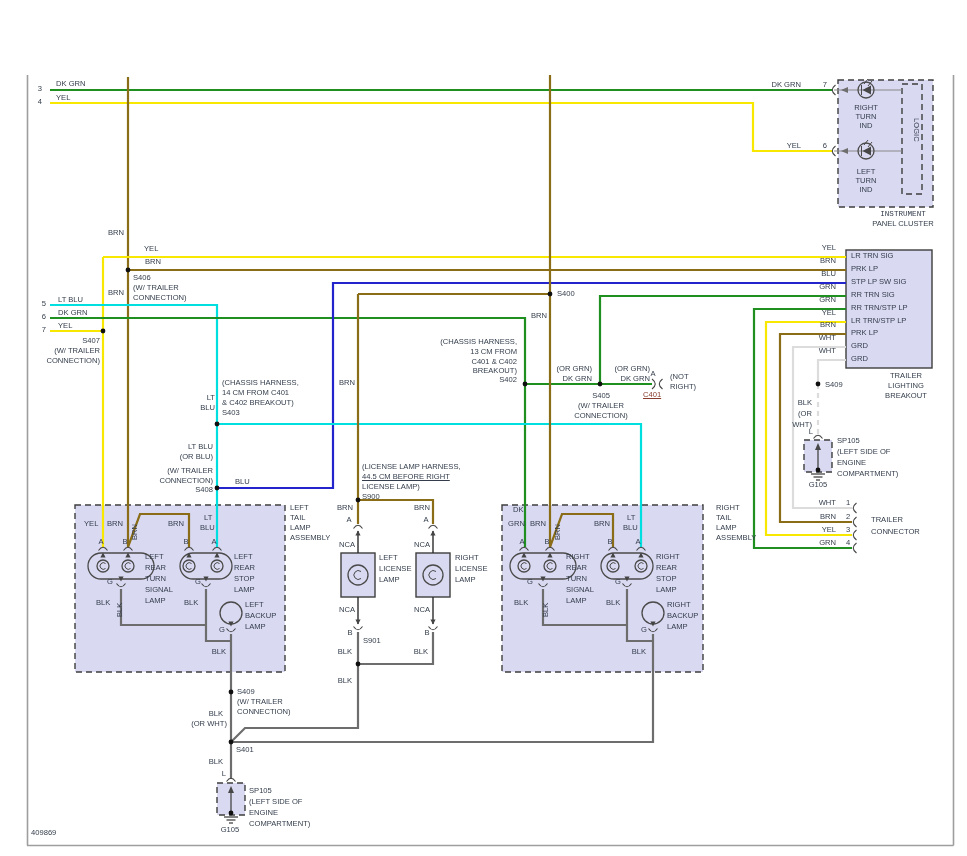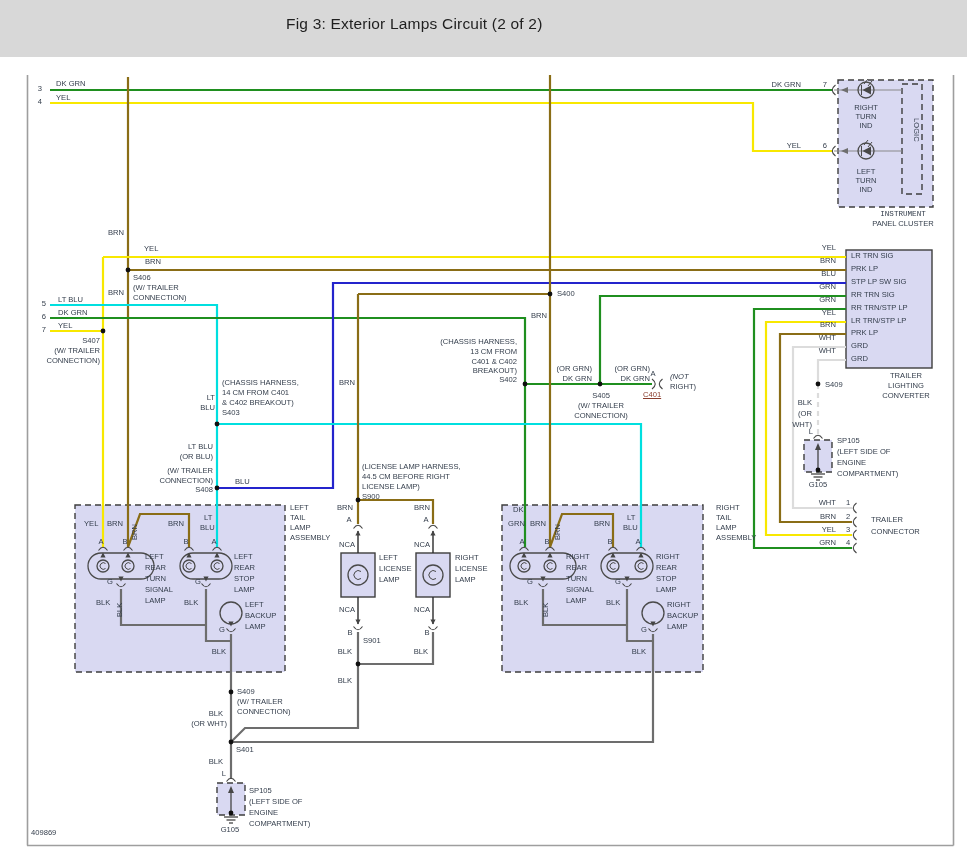--- a/index.html
+++ b/index.html
@@ -21,23 +21,20 @@
   .thin{stroke:#4a4a4a;stroke-width:1;fill:none;}
   .diode{fill:#474747;}
   .ahead{fill:#6e6e6e;}
   .border{stroke:#9e9e9e;stroke-width:1.6;}
   .gnd{stroke:#444;stroke-width:1.3;}
 </style>
 </head>
 <body>
 
 <div class="stage">
-  <div class="titlebar">
-    <span class="title">Fig 3: Exterior Lamps Circuit (2 of 2)</span>
-  </div>
   <div class="canvas">
     <svg id="diagram-svg" width="967" height="799" viewBox="0 57 967 799">
       <g>
         <line class="border" x1="27.5" y1="75" x2="27.5" y2="845.5"></line>
         <line class="border" x1="27" y1="845.5" x2="953.5" y2="845.5"></line>
         <line class="border" x1="953.5" y1="75" x2="953.5" y2="845.5"></line>
       </g>
       <g>
         <rect class="bx dash" x="838" y="80" width="95" height="127"></rect>
         <rect class="bx dash nofill" x="902" y="84" width="20" height="110"></rect>
@@ -284,28 +281,28 @@
         <span class="lbl ar" style="left: 517px; top: 281px;">(CHASSIS HARNESS,</span>
         <span class="lbl ar" style="left: 517px; top: 291px;">13 CM FROM</span>
         <span class="lbl ar" style="left: 517px; top: 301px;">C401 &amp; C402</span>
         <span class="lbl ar" style="left: 517px; top: 310px;">BREAKOUT)</span>
         <span class="lbl ar" style="left: 517px; top: 319px;">S402</span>
         <span class="lbl ar" style="left: 592px; top: 308px;">(OR GRN)</span>
         <span class="lbl ar" style="left: 592px; top: 318px;">DK GRN</span>
         <span class="lbl ar" style="left: 650px; top: 308px;">(OR GRN)</span>
         <span class="lbl ar" style="left: 650px; top: 318px;">DK GRN</span>
         <span class="lbl ac" style="left: 653px; top: 313px;">A</span>
-        <span class="lbl" style="left: 670px; top: 316px; font-style: italic;">(NOT</span>
+        <span class="lbl" style="left: 670px; top: 316px;">(NOT</span>
         <span class="lbl" style="left: 670px; top: 326px;">RIGHT)</span>
         <span class="lbl link" style="left: 643px; top: 334px;">C401</span>
         <span class="lbl ac" style="left: 601px; top: 335px;">S405</span>
         <span class="lbl ac" style="left: 601px; top: 345px;">(W/ TRAILER</span>
         <span class="lbl ac" style="left: 601px; top: 355px;">CONNECTION)</span>
         <span class="lbl" style="left: 362px; top: 406px;">(LICENSE LAMP HARNESS,</span>
-        <span class="lbl" style="left: 362px; top: 416px;">44.5 CM BEFORE RIGHT</span>
+        <span class="lbl" style="left: 362px; top: 416px; text-decoration: underline;">44.5 CM BEFORE RIGHT</span>
         <span class="lbl" style="left: 362px; top: 426px;">LICENSE LAMP)</span>
         <span class="lbl" style="left: 362px; top: 436px;">S900</span>
         <span class="lbl" style="left: 851px; top: 195px;">LR TRN SIG</span>
         <span class="lbl" style="left: 851px; top: 208px;">PRK LP</span>
         <span class="lbl" style="left: 851px; top: 221px;">STP LP SW SIG</span>
         <span class="lbl" style="left: 851px; top: 234px;">RR TRN SIG</span>
         <span class="lbl" style="left: 851px; top: 247px;">RR TRN/STP LP</span>
         <span class="lbl" style="left: 851px; top: 260px;">LR TRN/STP LP</span>
         <span class="lbl" style="left: 851px; top: 272px;">PRK LP</span>
         <span class="lbl" style="left: 851px; top: 285px;">GRD</span>
@@ -314,21 +311,21 @@
         <span class="lbl ar" style="left: 836px; top: 200px;">BRN</span>
         <span class="lbl ar" style="left: 836px; top: 213px;">BLU</span>
         <span class="lbl ar" style="left: 836px; top: 226px;">GRN</span>
         <span class="lbl ar" style="left: 836px; top: 239px;">GRN</span>
         <span class="lbl ar" style="left: 836px; top: 252px;">YEL</span>
         <span class="lbl ar" style="left: 836px; top: 264px;">BRN</span>
         <span class="lbl ar" style="left: 836px; top: 277px;">WHT</span>
         <span class="lbl ar" style="left: 836px; top: 290px;">WHT</span>
         <span class="lbl ac" style="left: 906px; top: 315px;">TRAILER</span>
         <span class="lbl ac" style="left: 906px; top: 325px;">LIGHTING</span>
-        <span class="lbl ac" style="left: 906px; top: 335px;">CONVERTER</span>
+        <span class="lbl ac" style="left: 906px; top: 335px;">BREAKOUT</span>
         <span class="lbl" style="left: 825px; top: 324px;">S409</span>
         <span class="lbl ar" style="left: 812px; top: 342px;">BLK</span>
         <span class="lbl ar" style="left: 812px; top: 353px;">(OR</span>
         <span class="lbl ar" style="left: 812px; top: 364px;">WHT)</span>
         <span class="lbl ar" style="left: 813px; top: 371px;">L</span>
         <span class="lbl" style="left: 837px; top: 380px;">SP105</span>
         <span class="lbl" style="left: 837px; top: 391px;">(LEFT SIDE OF</span>
         <span class="lbl" style="left: 837px; top: 402px;">ENGINE</span>
         <span class="lbl" style="left: 837px; top: 413px;">COMPARTMENT)</span>
         <span class="lbl ac" style="left: 818px; top: 424px;">G105</span>

